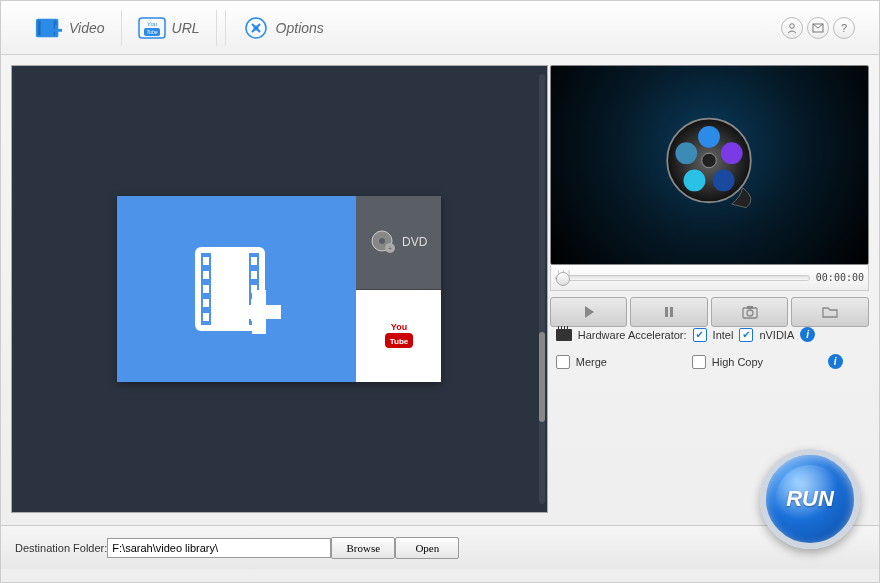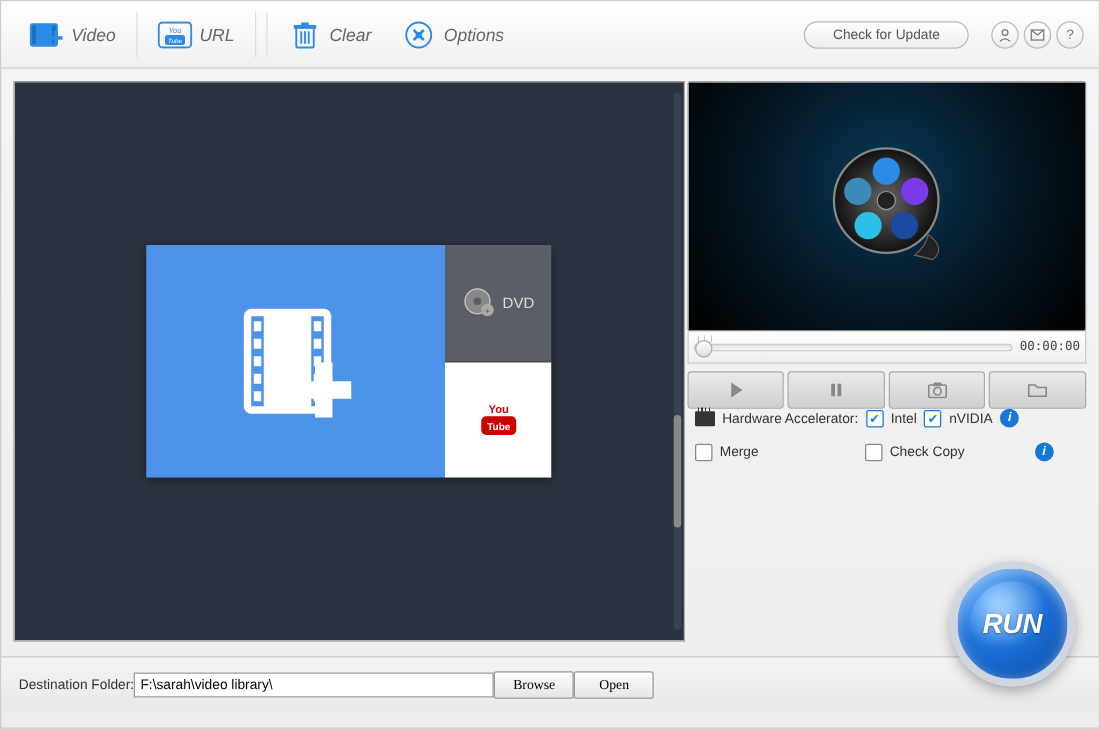--- a/index.html
+++ b/index.html
@@ -11,21 +11,21 @@
   background: linear-gradient(#f5f5f5, #eeeeee);
   overflow: hidden;
   border: 1px solid #ccc;
 }
 .toolbar {
   height: 54px;
   background: linear-gradient(#ffffff, #f0f0f0);
   border-bottom: 1px solid #d0d0d0;
   display: flex;
   align-items: center;
-  padding: 0 12px;
+  padding: 0 24px;
   gap: 4px;
 }
 .tb-item {
   display: flex;
   align-items: center;
   gap: 6px;
   padding: 6px 10px;
   cursor: pointer;
   border-radius: 4px;
   color: #666;
@@ -236,21 +236,21 @@
   height: 44px;
   border-top: 1px solid #ccc;
   background: linear-gradient(#f5f5f5,#e8e8e8);
   display: flex;
   align-items: center;
   padding: 0 14px;
   font-size: 11px;
   color: #333;
 }
 .dest-input {
-  width: 288px;
+  width: 224px;
   height: 20px;
   border: 1px solid #999;
   background: #fff;
   font-size: 11px;
   padding: 0 4px;
 }
 .fbtn {
   min-width: 64px;
   height: 22px;
   border: 1px solid #999;
@@ -287,42 +287,28 @@
           <text x="14" y="17" font-size="5" fill="#fff" text-anchor="middle">Tube</text>
         </svg>
     </span>
     <span>URL</span>
   </div>
   <div class="tb-sep"></div>
   <div class="tb-sep"></div>
   <div class="tb-item">
     <span class="tb-icon">
       <svg width="24" height="24" viewBox="0 0 24 24">
-          <rect x="5" y="6" width="14" height="16" rx="1" fill="none" stroke="#2b8be6" stroke-width="1.5"></rect>
-          <rect x="3" y="4" width="18" height="3" rx="1" fill="#2b8be6"></rect>
-          <rect x="9" y="2" width="6" height="2" fill="#2b8be6"></rect>
-          <line x1="9" y1="9" x2="9" y2="19" stroke="#2b8be6" stroke-width="1.5"></line>
-          <line x1="12" y1="9" x2="12" y2="19" stroke="#2b8be6" stroke-width="1.5"></line>
-          <line x1="15" y1="9" x2="15" y2="19" stroke="#2b8be6" stroke-width="1.5"></line>
-        </svg>
-    </span>
-    <span>Clear</span>
-  </div>
-  <div class="tb-item">
-    <span class="tb-icon">
-      <svg width="24" height="24" viewBox="0 0 24 24">
           <circle cx="12" cy="12" r="10" fill="none" stroke="#2b8be6" stroke-width="1.5"></circle>
           <path d="M8 8 L16 16 M16 8 L8 16" stroke="#2b8be6" stroke-width="2"></path>
           <circle cx="12" cy="12" r="2.5" fill="#2b8be6"></circle>
         </svg>
     </span>
     <span>Options</span>
   </div>
   <div class="spacer"></div>
-  <button class="update-btn">Check for Update</button>
   <div style="width:10px"></div>
   <span class="round-icon">
     <svg width="12" height="12" viewBox="0 0 12 12">
         <circle cx="6" cy="4" r="2.3" fill="none" stroke="#777" stroke-width="1"></circle>
         <path d="M2 11 Q6 7 10 11" fill="none" stroke="#777" stroke-width="1"></path>
       </svg>
   </span>
   <span class="round-icon">
     <svg width="12" height="10" viewBox="0 0 12 10">
         <rect x="1" y="1" width="10" height="8" fill="none" stroke="#777" stroke-width="1"></rect>
@@ -440,21 +426,21 @@
         <span>nVIDIA</span>
         <span class="info-i">i</span>
       </div>
       <div class="opt-row">
         <div class="col">
           <span class="chk"></span>
           <span>Merge</span>
         </div>
         <div class="col">
           <span class="chk"></span>
-          <span>Check Copy</span>
+          <span>High Copy</span>
         </div>
         <span class="info-i">i</span>
       </div>
     </div>
   </div>
 </div>
 
 <div class="run-wrap">
   <div class="run-btn">
     <span style="position:relative;z-index:1">RUN</span>

